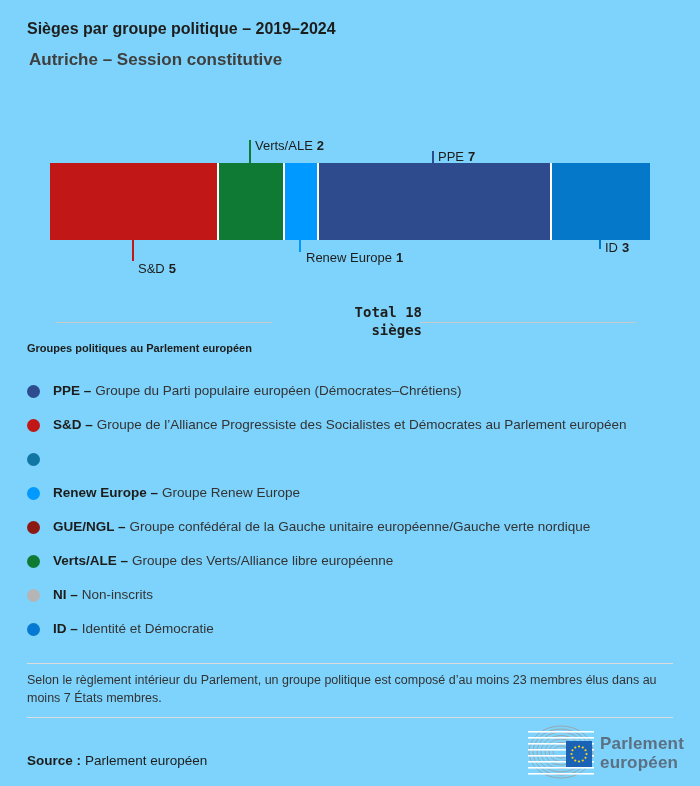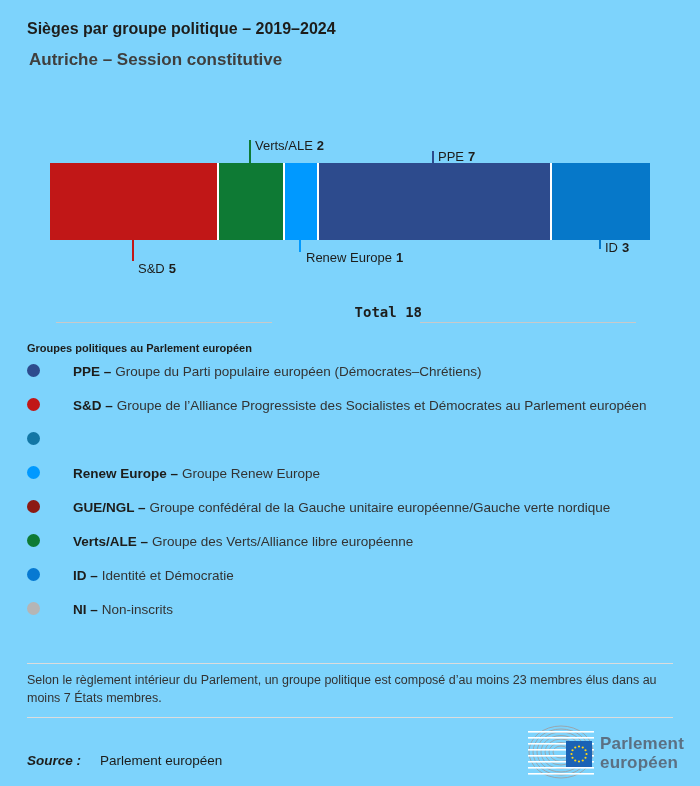--- a/index.html
+++ b/index.html
@@ -25,32 +25,32 @@
   .rule-left,.rule-right{position:absolute;top:322px;height:1px;background:#c9c9c9;width:216px;}
   .rule-left{left:56px;}
   .rule-right{left:420px;}
   .total{position:absolute;left:272px;top:303px;width:150px;text-align:right;
          font-family:"DejaVu Sans Mono",monospace;font-weight:700;font-size:14px;
          line-height:18px;color:#1d1d1b;}
 
   
   .legend-heading{position:absolute;left:27px;top:342px;font-size:11px;font-weight:700;color:#1d1d1b;}
   .legend{position:absolute;left:27px;top:364px;width:660px;}
-  .lrow{display:flex;align-items:flex-start;height:34px;gap:20px;}
+  .lrow{display:flex;align-items:flex-end;height:34px;}
   .dot{width:13px;height:13px;border-radius:50%;flex:0 0 13px;margin-right:13px;}
   .ltext{font-size:13.5px;color:#333;white-space:nowrap;}
   .ltext .abbr{font-weight:700;color:#1d1d1b;margin-right:4px;}
 
   
   .hr1,.hr2{position:absolute;left:27px;width:646px;height:1px;background:#dcdcdc;}
   .hr1{top:663px;}
   .hr2{top:717px;}
   .note{position:absolute;left:27px;top:671px;width:645px;font-size:12.5px;line-height:18px;color:#333;}
   .source{position:absolute;left:27px;top:753px;font-size:13.5px;color:#1d1d1b;}
-  .source .slabel{font-weight:700;margin-right:19px;font-style:italic;}
+  .source .slabel{font-weight:700;margin-right:4px;}
   .logo{position:absolute;left:528px;top:724px;width:150px;height:58px;}
   .logo-text{position:absolute;left:600px;top:734px;font-size:17px;font-weight:700;
              color:#5b7083;line-height:19px;letter-spacing:.2px;}
 </style>
 </head>
 <body>
 
 <div class="page">
 
   <div class="title">Sièges par groupe politique – 2019–2024</div>
@@ -83,20 +83,21 @@
     <span class="nm">Renew Europe</span><b>1</b>
   </div>
   <div class="callout" style="left:605px;top:241px">
     <span class="nm">ID</span><b>3</b>
   </div>
 
   <div class="rule-left"></div>
   <div class="rule-right"></div>
   <div class="total">
     <div>Total 18</div>
+    <div>sièges</div>
   </div>
 
   <div class="legend-heading">Groupes politiques au Parlement européen</div>
   <div class="legend">
     <div class="lrow">
       <span class="dot" style="background: rgb(45, 75, 141);"></span>
       <span class="ltext"><span class="abbr">PPE –</span><span>Groupe du Parti populaire européen (Démocrates–Chrétiens)</span></span>
     </div>
     <div class="lrow">
       <span class="dot" style="background: rgb(193, 23, 23);"></span>
@@ -111,26 +112,26 @@
     </div>
     <div class="lrow">
       <span class="dot" style="background: rgb(140, 26, 19);"></span>
       <span class="ltext"><span class="abbr">GUE/NGL –</span><span>Groupe confédéral de la Gauche unitaire européenne/Gauche verte nordique</span></span>
     </div>
     <div class="lrow">
       <span class="dot" style="background: rgb(14, 122, 52);"></span>
       <span class="ltext"><span class="abbr">Verts/ALE –</span><span>Groupe des Verts/Alliance libre européenne</span></span>
     </div>
     <div class="lrow">
+      <span class="dot" style="background: rgb(181, 181, 181);"></span>
+      <span class="ltext"><span class="abbr">NI –</span><span>Non-inscrits</span></span>
+    </div>
+    <div class="lrow">
       <span class="dot" style="background: rgb(7, 121, 210);"></span>
       <span class="ltext"><span class="abbr">ID –</span><span>Identité et Démocratie</span></span>
-    </div>
-    <div class="lrow">
-      <span class="dot" style="background: rgb(181, 181, 181);"></span>
-      <span class="ltext"><span class="abbr">NI –</span><span>Non-inscrits</span></span>
     </div>
   </div>
 
   <div class="hr1"></div>
   <div class="note">Selon le règlement intérieur du Parlement, un groupe politique est composé d’au moins 23 membres élus dans au moins 7 États membres.</div>
   <div class="hr2"></div>
   <div class="source">
     <span class="slabel">Source :</span><span>Parlement européen</span>
   </div>
 

